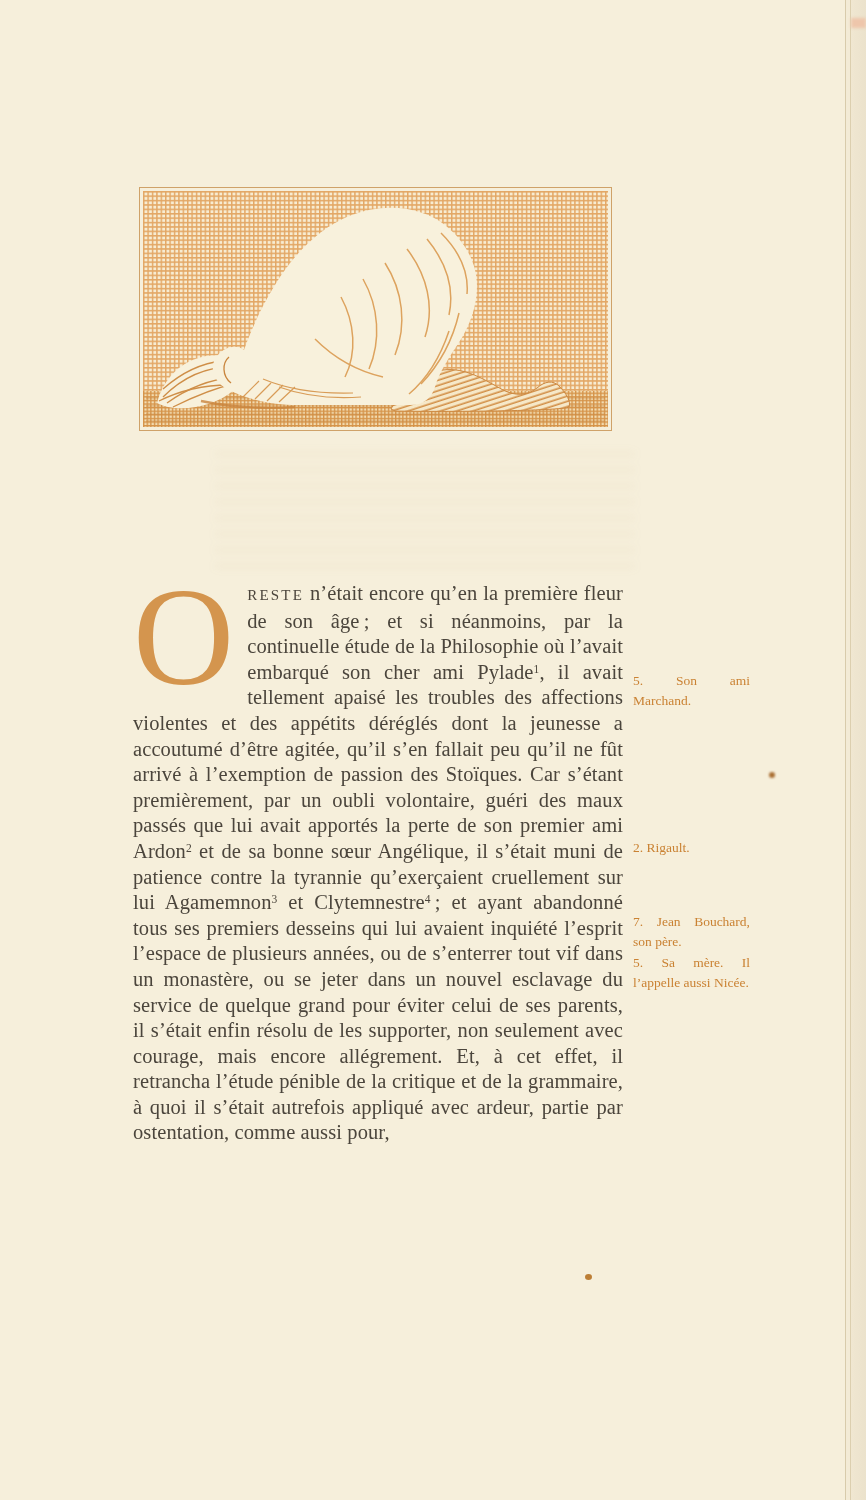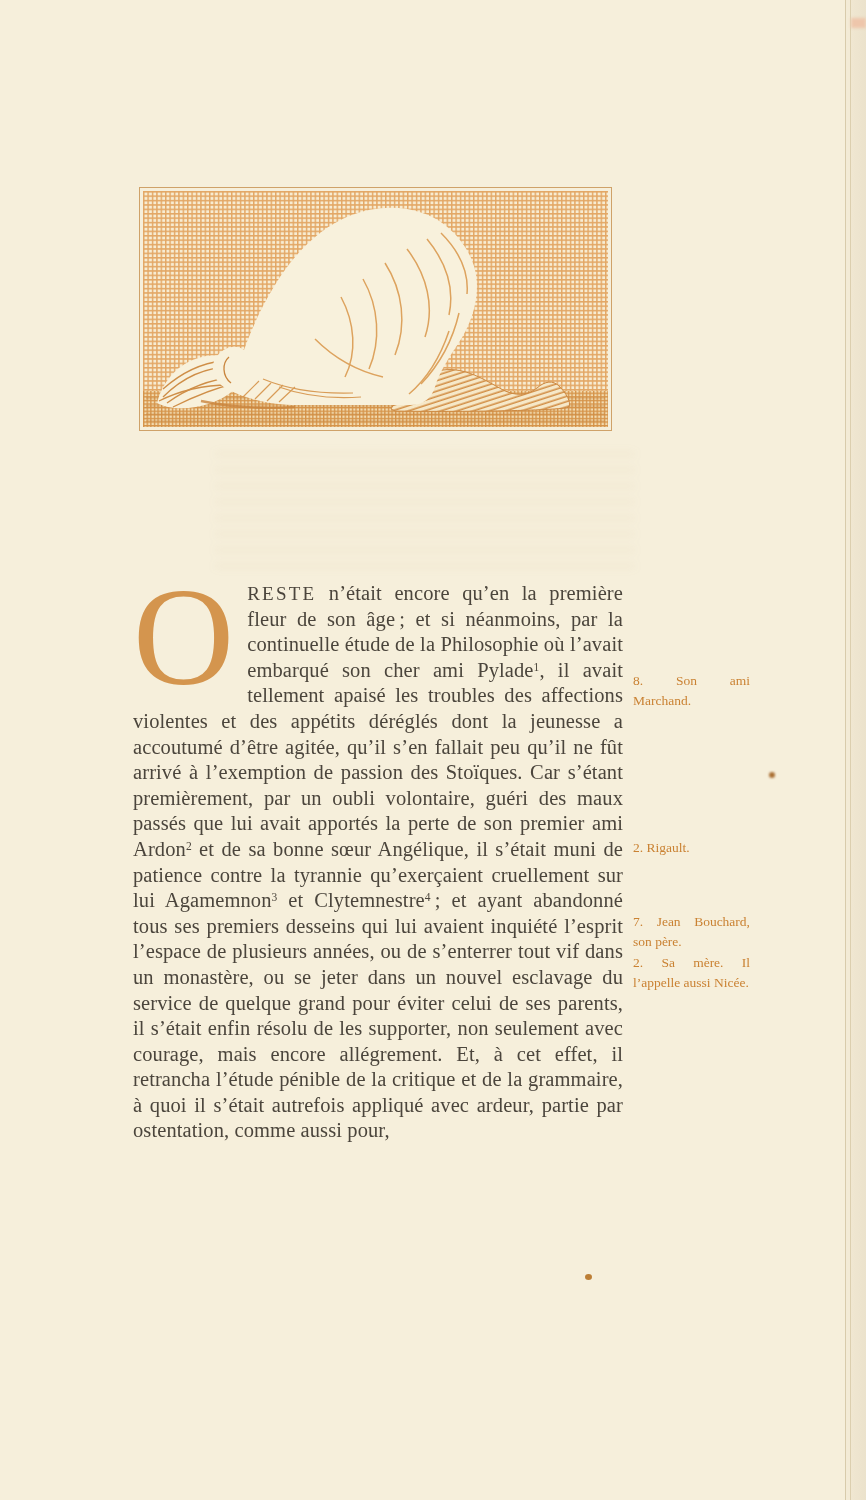--- a/index.html
+++ b/index.html
@@ -26,21 +26,21 @@
   
   .bodytext{
     position:absolute;left:133px;top:581px;width:490px;margin:0;
     font-size:20.5px;line-height:25.6px;color:#4b453c;
     text-align:justify;letter-spacing:.1px;
   }
   .dropcap{
     float:left;font-size:140px;line-height:98px;
     color:#d4954e;margin:7px 13px 0 0;
   }
-  .lead{font-size:19px;letter-spacing:2.2px;}
+  .lead{font-size:15px;letter-spacing:2.2px;}
   .bodytext sup{font-size:11.5px;line-height:0;vertical-align:6px;}
   
   .note{
     position:absolute;left:633px;width:117px;
     font-size:13.5px;line-height:19.5px;color:#ca8233;
     text-align:justify;
   }
   
   .page-edge{
     position:absolute;top:0;right:0;width:21px;height:1500px;
@@ -124,23 +124,23 @@
 
       <path d="M86,166 C79,172 79,185 88,192" stroke="#c9853d" stroke-width="1.3" fill="none"></path>
       <path d="M58,210 C92,217 122,218 152,216" stroke="#c9853d" stroke-width="2.4" fill="none" opacity=".8"></path>
     </svg>
   </div>
 
   <div class="ghost"></div>
 
   <p class="bodytext"><span class="dropcap">O</span><span class="lead">RESTE</span><span> n’était encore qu’en la première fleur de son âge ; et si néanmoins, par la continuelle étude de la Philosophie où l’avait embarqué son cher ami Pylade</span><sup>1</sup><span>, il avait tellement apaisé les troubles des affections violentes et des appétits déréglés dont la jeunesse a accoutumé d’être agitée, qu’il s’en fallait peu qu’il ne fût arrivé à l’exemption de passion des Stoïques. Car s’étant premièrement, par un oubli volontaire, guéri des maux passés que lui avait apportés la perte de son premier ami Ardon</span><sup>2</sup><span> et de sa bonne sœur Angélique, il s’était muni de patience contre la tyrannie qu’exerçaient cruellement sur lui Agamemnon</span><sup>3</sup><span> et Clytemnestre</span><sup>4</sup><span> ; et ayant abandonné tous ses premiers desseins qui lui avaient inquiété l’esprit l’espace de plusieurs années, ou de s’enterrer tout vif dans un monastère, ou se jeter dans un nouvel esclavage du service de quelque grand pour éviter celui de ses parents, il s’était enfin résolu de les supporter, non seulement avec courage, mais encore allégrement. Et, à cet effet, il retrancha l’étude pénible de la critique et de la grammaire, à quoi il s’était autrefois appliqué avec ardeur, partie par ostentation, comme aussi pour,</span></p>
 
-  <div class="note" style="top:671px">8. Son ami Marchand.</div>
+  <div class="note" style="top:671px">5. Son ami Marchand.</div>
   <div class="note" style="top:838px">2. Rigault.</div>
   <div class="note" style="top:912px">7. Jean Bouchard, son père.</div>
-  <div class="note" style="top:953px">2. Sa mère. Il l’appelle aussi Nicée.</div>
+  <div class="note" style="top:953px">5. Sa mère. Il l’appelle aussi Nicée.</div>
 
   <div class="page-edge"></div>
   <div class="pink-mark"></div>
   <div class="speck speck1"></div>
   <div class="speck speck2"></div>
 
 </div>
 
 </body></html>

